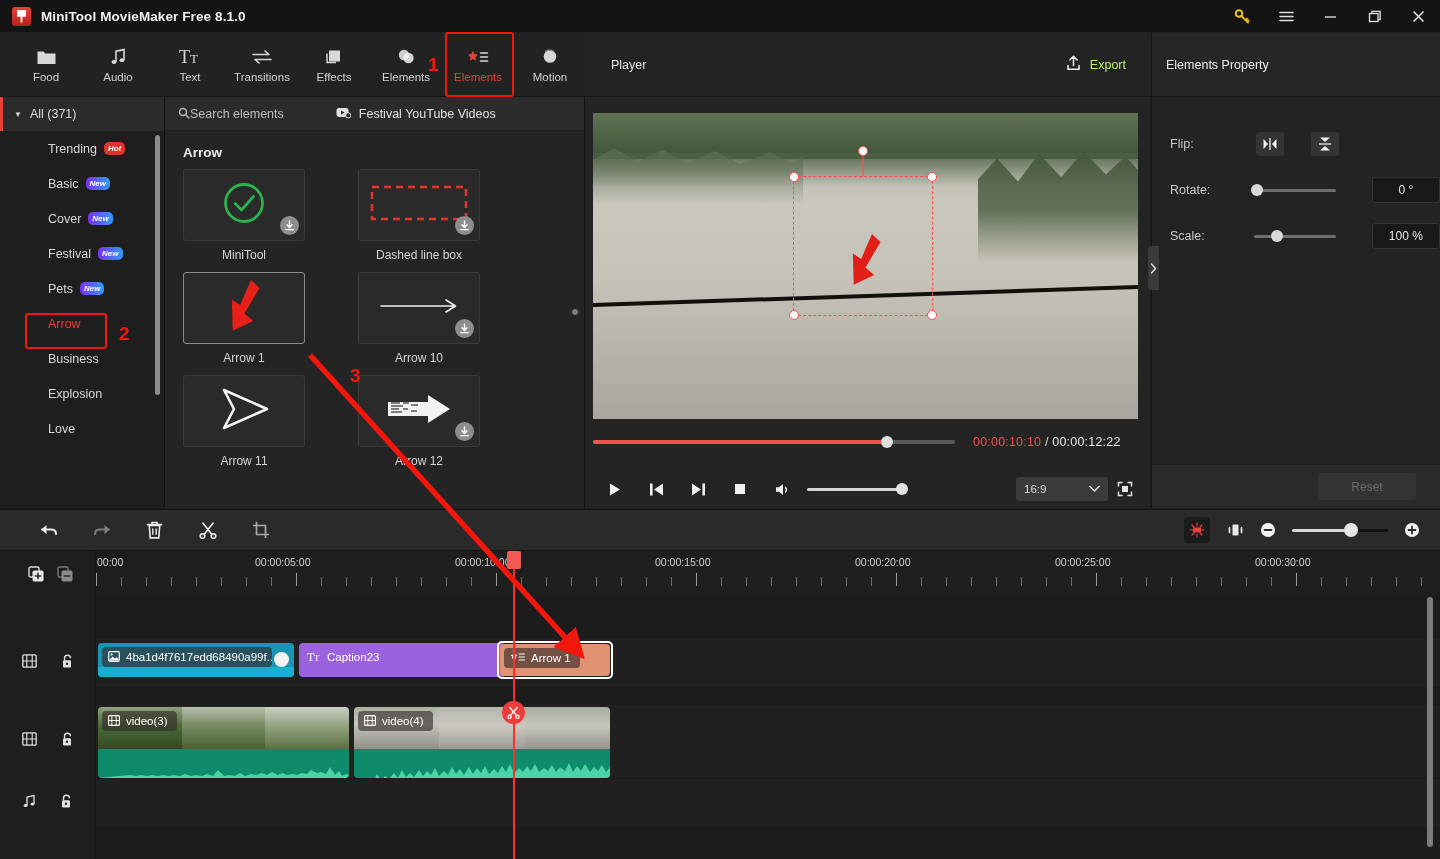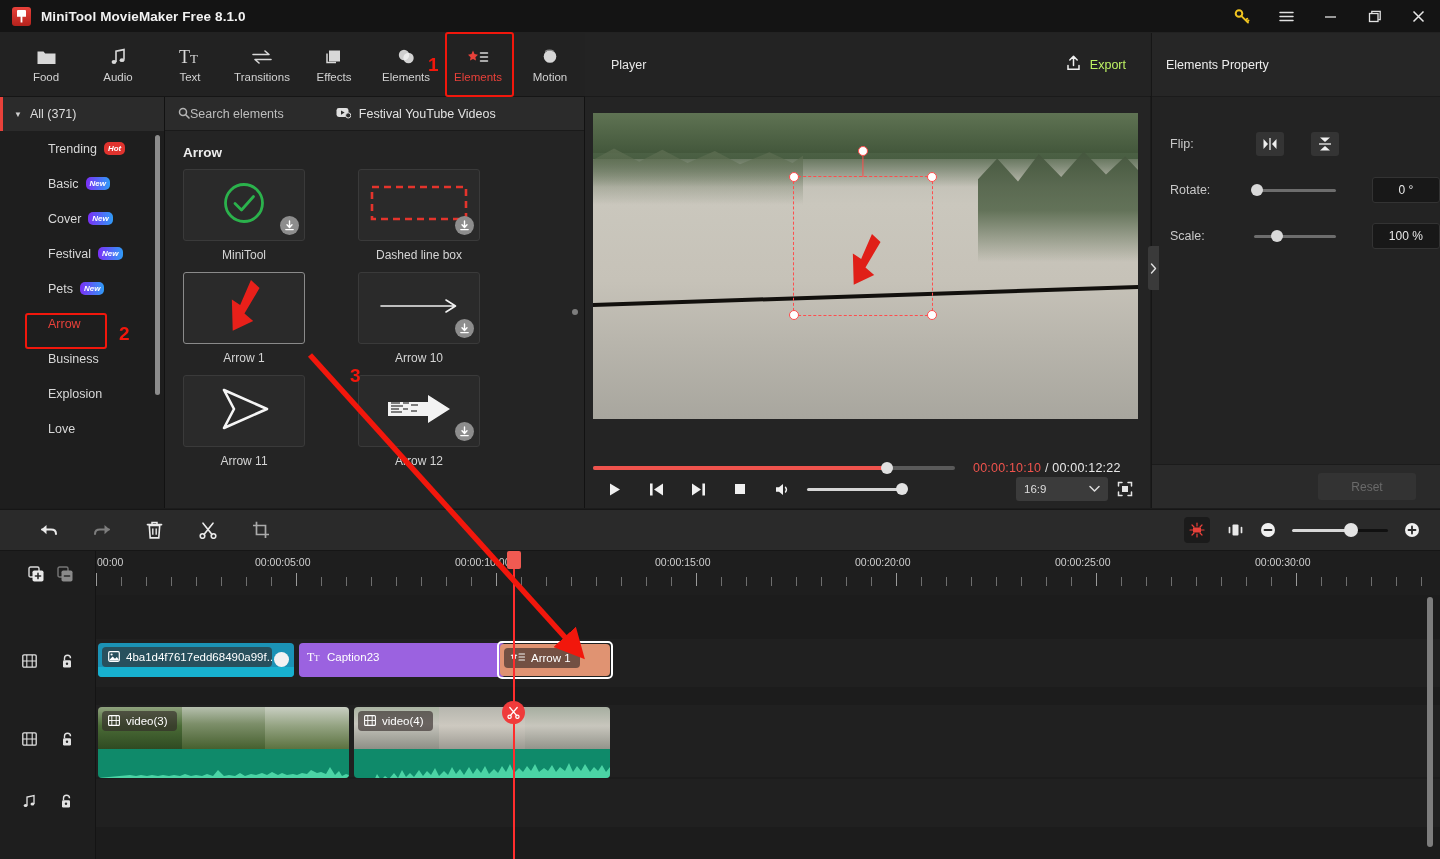--- a/index.html
+++ b/index.html
@@ -173,21 +173,21 @@
     background: #ff4d4d; transform: translateX(-50%); }
   .rot-handle { position: absolute; left: 50%; top: -31px; transform: translateX(-50%); }
   .play-arrow-el {
     position: absolute; left: 252px; top: 118px; width: 40px; height: 58px;
   }
 
   .transport {
     position: absolute; left: 585px; top: 430px; width: 565px; height: 78px;
     background: #242424;
   }
-  .seek-row { position: absolute; left: 8px; top: 31px; width: 549px; display: flex; align-items: center; }
+  .seek-row { position: absolute; left: 8px; top: 5px; width: 549px; display: flex; align-items: center; }
   .seek-track { position: relative; width: 362px; height: 4px; background: #5a5a5a; border-radius: 2px; }
   .seek-fill { position: absolute; left: 0; top: 0; height: 4px; background: #f0534d; border-radius: 2px; width: 295px; }
   .seek-knob { position: absolute; left: 288px; top: -4px; width: 12px; height: 12px; border-radius: 50%; background: #e0e0e0; }
   .time-text { margin-left: 18px; font-size: 12.5px; letter-spacing: .2px; }
   .time-cur { color: #f0534d; }
   .time-sep { color: #dadada; }
   .time-tot { color: #e8e8e8; }
   .ctrl-row { position: absolute; left: 8px; top: 44px; width: 549px; height: 30px; display: flex; align-items: center; }
   .cbtn { width: 42px; height: 30px; display: flex; align-items: center; justify-content: center; }
   .vol-track { width: 100px; height: 3px; background: #d6d6d6; border-radius: 2px; position: relative; margin-left: 4px; }

